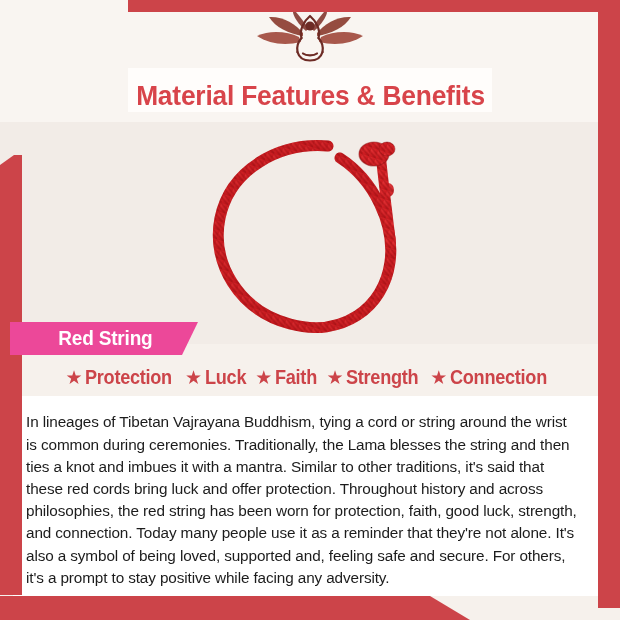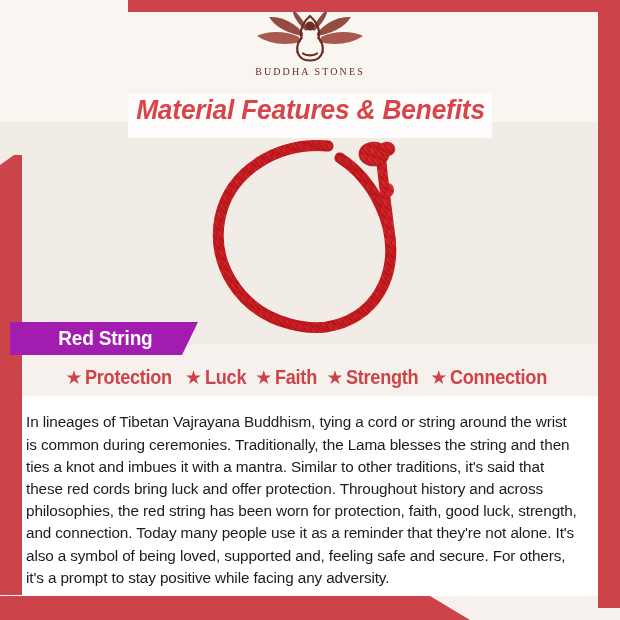--- a/index.html
+++ b/index.html
@@ -90,30 +90,29 @@
     font-size: 10px;
     letter-spacing: 2.1px;
     font-weight: 400;
     color: #6d2b25;
     font-family: "Liberation Serif", serif;
   }
 
   
   .title-band {
     position: absolute;
-    top: 94px;
+    top: 68px;
     left: 128px;
     width: 364px;
     height: 44px;
     background: #fffdfb;
     display: flex;
-    align-items: flex-start;
+    align-items: flex-end;
     justify-content: center;
     z-index: 3;
-    font-style: italic;
   }
   .title-text {
     font-size: 28px;
     font-weight: bold;
     color: #d8444a;
     letter-spacing: -0.2px;
     white-space: nowrap;
     transform: scaleX(0.94);
   }
 
@@ -134,21 +133,21 @@
     left: 178px;
   }
 
   
   .name-banner {
     position: absolute;
     top: 322px;
     left: 10px;
     width: 188px;
     height: 33px;
-    background: #a21caf;
+    background: #ec4899;
     z-index: 5;
     clip-path: polygon(0 0, 188px 0, 172px 33px, 0 33px);
     display: flex;
     align-items: center;
   }
   .name-banner-label {
     color: #ffffff;
     font-size: 20px;
     font-weight: bold;
     padding-left: 47px;

